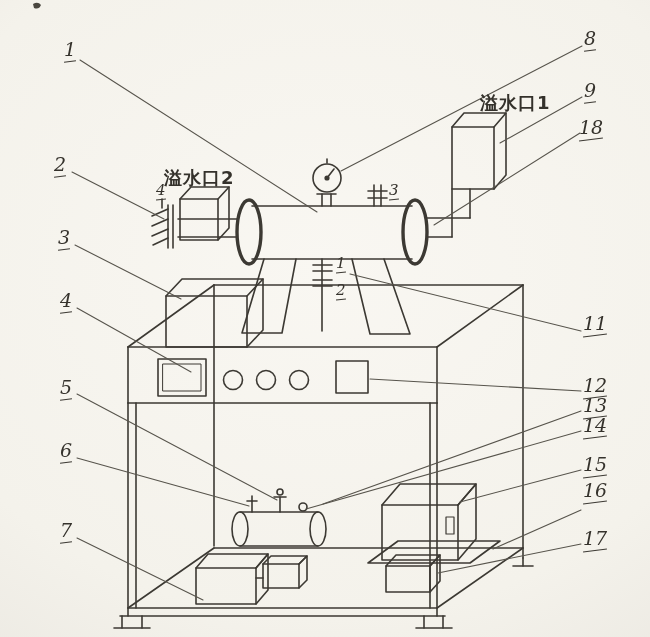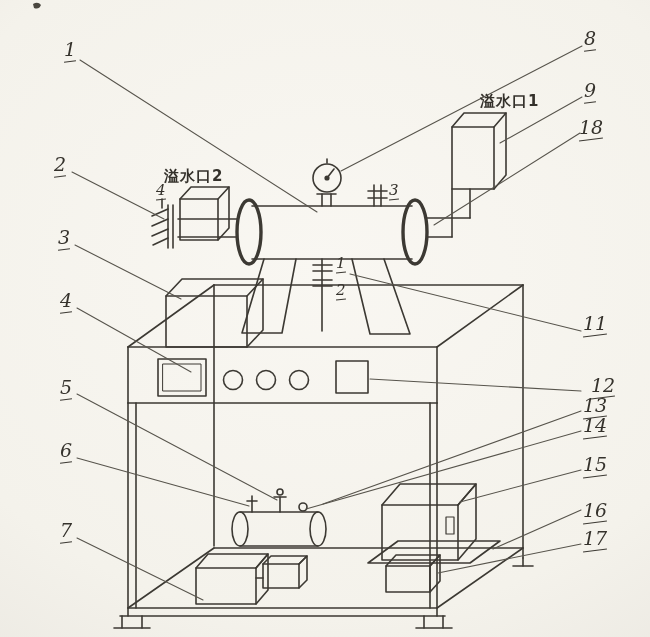--- a/index.html
+++ b/index.html
@@ -24,21 +24,21 @@
     margin-top:2px;transform:rotate(-7deg);
   }
   .part-mark{
     position:absolute;font-style:italic;font-size:15px;line-height:1;color:#35322c;
   }
   .part-mark::after{
     content:"";display:block;height:0;border-bottom:1.4px solid #3c3933;
     margin-top:1px;transform:rotate(-6deg);
   }
   .cjk{
-    position:absolute;font-size:15px;line-height:1;letter-spacing:1px;
+    position:absolute;font-size:18px;line-height:1;letter-spacing:1px;
     font-family:"DejaVu Sans", sans-serif;color:#34312b;font-weight:bold;
   }
 </style>
 </head>
 <body>
 
 <div class="stage">
 
   <svg width="650" height="637" viewBox="0 0 650 637">
 
@@ -224,25 +224,25 @@
   <span class="callout" style="left:54px;top:155px;">2</span>
   <span class="callout" style="left:58px;top:228px;">3</span>
   <span class="callout" style="left:60px;top:291px;">4</span>
   <span class="callout" style="left:60px;top:378px;">5</span>
   <span class="callout" style="left:60px;top:441px;">6</span>
   <span class="callout" style="left:60px;top:521px;">7</span>
   <span class="callout" style="left:584px;top:29px;">8</span>
   <span class="callout" style="left:584px;top:81px;">9</span>
   <span class="callout" style="left:579px;top:118px;">18</span>
   <span class="callout" style="left:583px;top:314px;">11</span>
-  <span class="callout" style="left:583px;top:376px;margin-left:8px;">12</span>
+  <span class="callout" style="left:583px;top:376px;">12</span>
   <span class="callout" style="left:583px;top:396px;">13</span>
   <span class="callout" style="left:583px;top:416px;font-style:italic;">14</span>
   <span class="callout" style="left:583px;top:455px;font-style:italic;">15</span>
-  <span class="callout" style="left:583px;top:501px;">16</span>
+  <span class="callout" style="left:583px;top:481px;">16</span>
   <span class="callout" style="left:583px;top:529px;text-align:right;">17</span>
 
   <span class="cjk" style="left:164px;top:169px;">溢水口2</span>
   <span class="cjk" style="left:480px;top:94px;">溢水口1</span>
 
   <span class="part-mark" style="left:156px;top:183px;">4</span>
   <span class="part-mark" style="left:389px;top:183px;">3</span>
   <span class="part-mark" style="left:336px;top:256px;">1</span>
   <span class="part-mark" style="left:336px;top:283px;">2</span>
 

